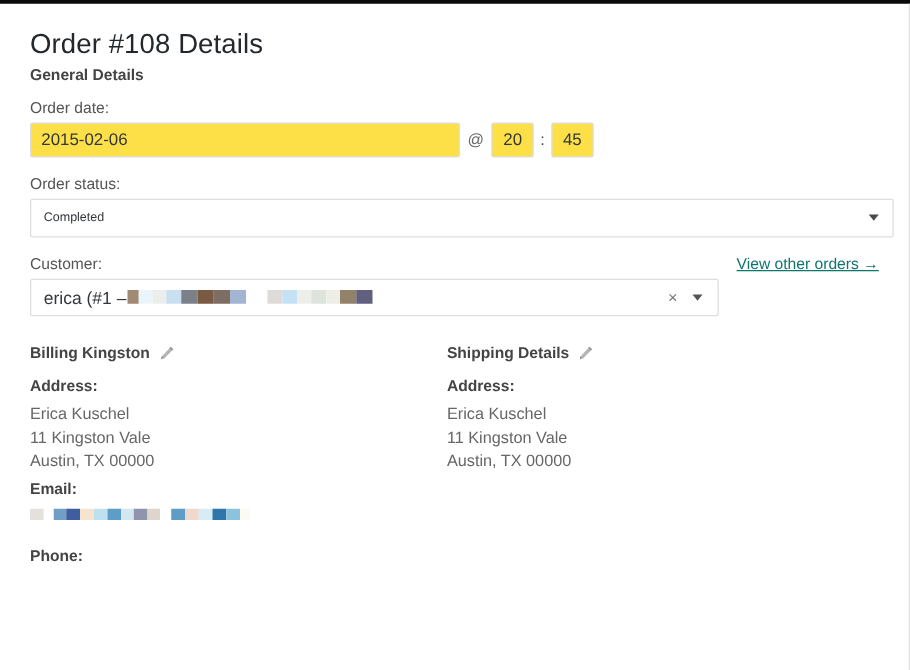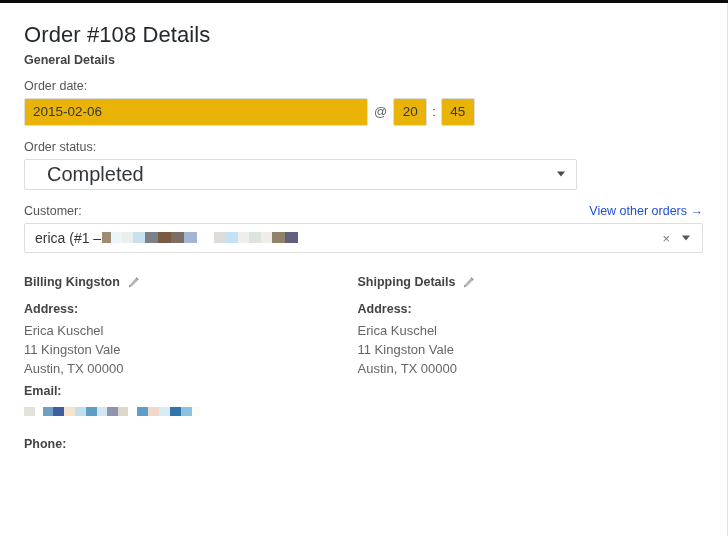--- a/index.html
+++ b/index.html
@@ -67,21 +67,21 @@
     margin-bottom: 14px;
     position: relative;
   }
   .date-line {
     display: flex;
     align-items: center;
   }
   .txt-input {
     box-sizing: border-box;
     border: 1px solid #ddd;
-    background: #eab308;
+    background: #fde047;
     border-radius: 2px;
     font-family: "Liberation Sans", "DejaVu Sans", sans-serif;
     font-size: 13.5px;
     color: #32373c;
     padding: 5px 8px;
     height: 28px;
     line-height: 17px;
     outline: none;
   }
   .date-input { width: 344px; }
@@ -96,29 +96,29 @@
     margin: 0 5px;
   }
   .time-input {
     width: 34px;
     text-align: center;
     padding: 5px 4px;
   }
   .select-box {
     box-sizing: border-box;
     position: relative;
-    width: 553px;
+    width: 691px;
     height: 31px;
     border: 1px solid #ddd;
     border-radius: 2px;
     background: #fff;
     display: flex;
     align-items: center;
-    padding: 0 22px;
-    font-size: 20px;
+    padding: 0 10px;
+    font-size: 10px;
     color: #32373c;
   }
   .select-caret {
     position: absolute;
     right: 11px;
     top: 50%;
     transform: translateY(-50%);
     width: 0; height: 0;
     border-left: 4px solid transparent;
     border-right: 4px solid transparent;
@@ -126,27 +126,28 @@
   }
   .customer-head {
     display: flex;
     justify-content: space-between;
     align-items: flex-end;
     width: 679px;
     margin-bottom: 5px;
   }
   .view-orders-link {
     font-size: 12.5px;
-    color: #1d4ed8;
+    color: #0f766e;
+    text-decoration: underline;
     cursor: pointer;
   }
   .customer-box {
     box-sizing: border-box;
     position: relative;
-    width: 679px;
+    width: 551px;
     height: 30px;
     border: 1px solid #ddd;
     border-radius: 2px;
     background: #fff;
     display: flex;
     align-items: center;
     padding: 0 10px;
   }
   .customer-text {
     font-size: 14px;

